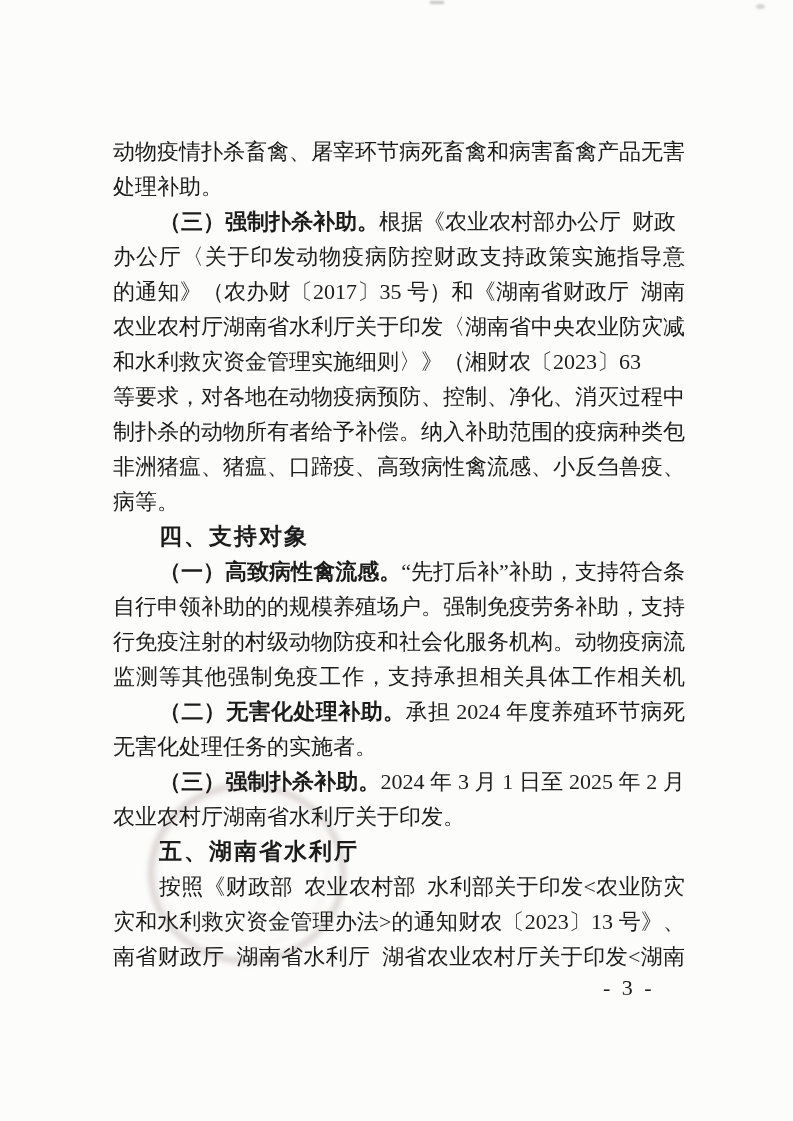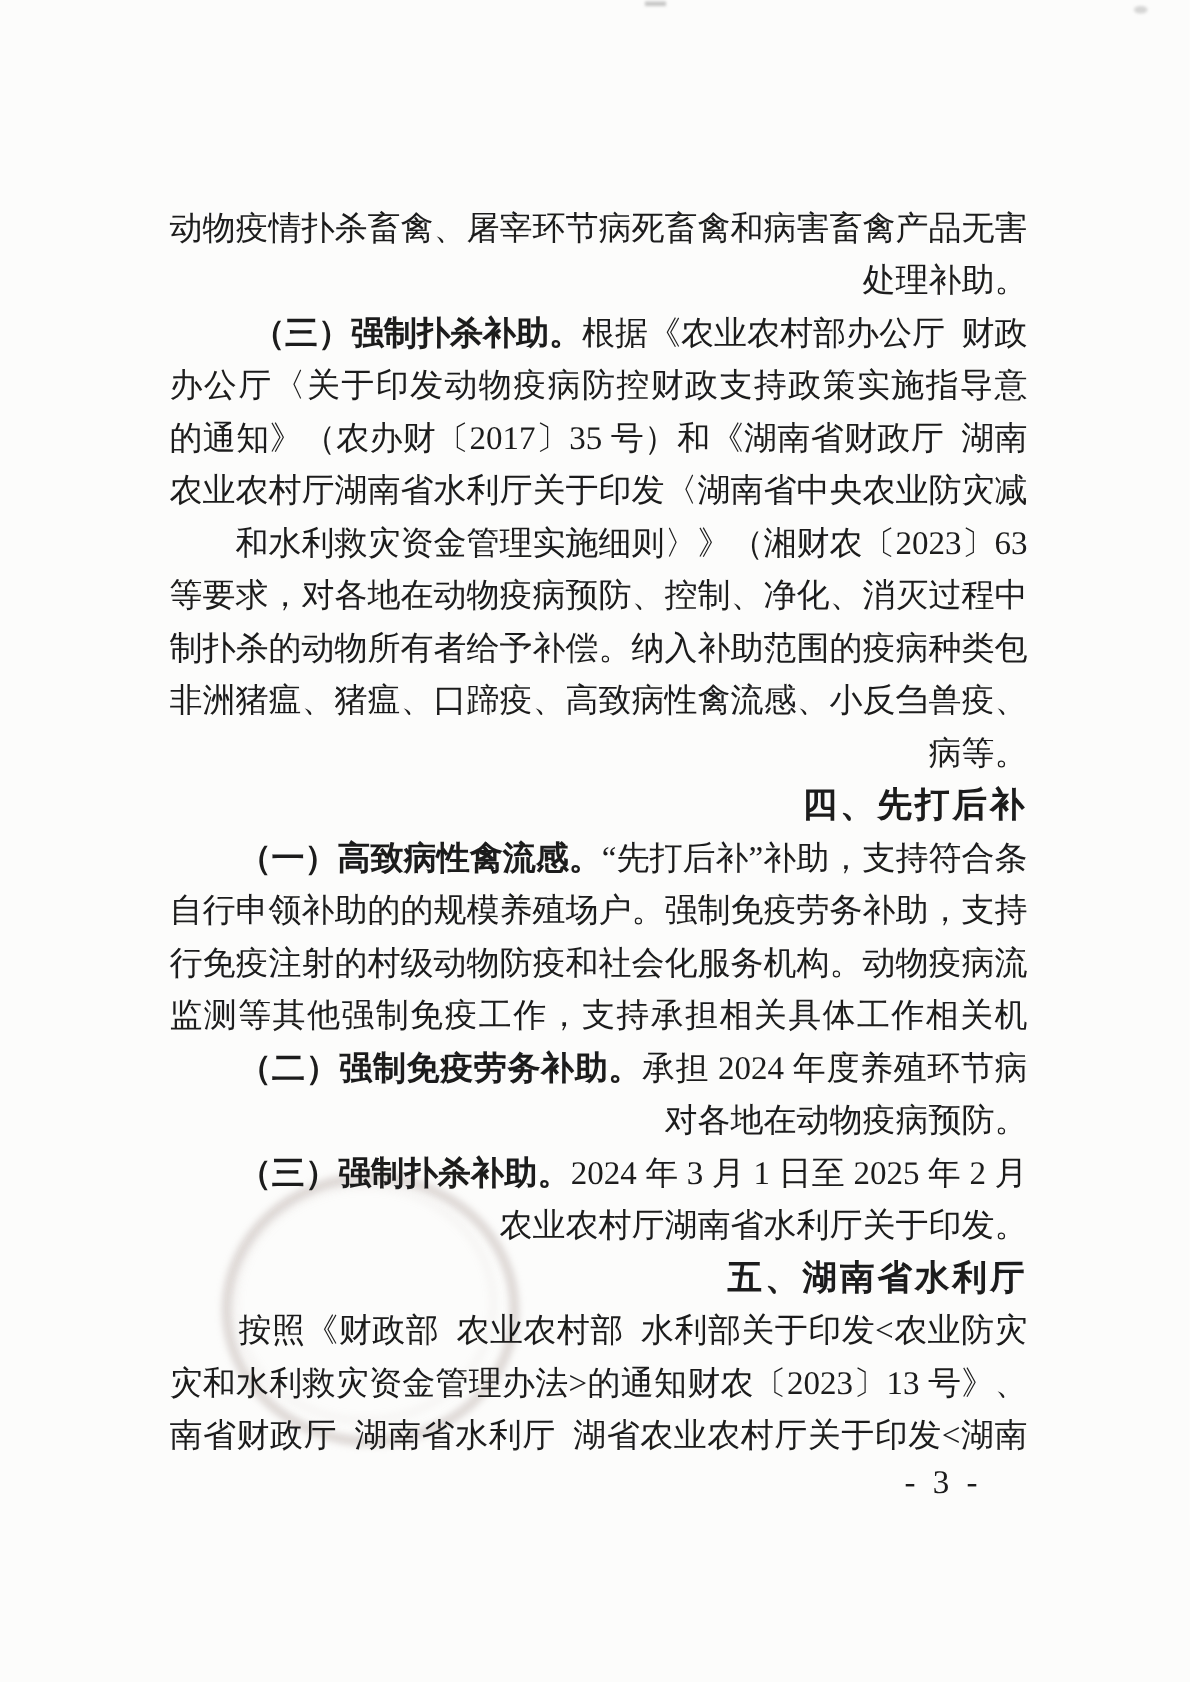--- a/index.html
+++ b/index.html
@@ -17,21 +17,21 @@
     position:absolute;
     left:113px;top:134px;width:572px;
     color:#1c1c1c;
   }
   .line{
     height:35px;
     line-height:35px;
     font-size:22px;
     white-space:pre-wrap;
     overflow:hidden;
-    text-align:right;
+    text-align:left;
   }
   .line.justify{
     text-align:justify;
     text-align-last:justify;
     text-justify:inter-character;
   }
   .line.indent{ padding-left:46px; }
   .line.justify.indent{ width:526px; }
   .seg.bold{ font-weight:bold; }
   .line.heading{
@@ -84,27 +84,27 @@
       <div class="line"><span class="seg">处理补助。</span></div>
       <div class="line indent"><span class="seg bold">（三）强制扑杀补助。</span><span class="seg">根据《农业农村部办公厅  财政部</span></div>
       <div class="line justify"><span class="seg">办公厅〈关于印发动物疫病防控财政支持政策实施指导意见〉</span></div>
       <div class="line justify"><span class="seg">的通知》（农办财〔2017〕35 号）和《湖南省财政厅  湖南省</span></div>
       <div class="line justify"><span class="seg">农业农村厅湖南省水利厅关于印发〈湖南省中央农业防灾减灾</span></div>
       <div class="line"><span class="seg">和水利救灾资金管理实施细则〉》（湘财农〔2023〕63 号）</span></div>
       <div class="line justify"><span class="seg">等要求，对各地在动物疫病预防、控制、净化、消灭过程中强</span></div>
       <div class="line justify"><span class="seg">制扑杀的动物所有者给予补偿。纳入补助范围的疫病种类包括</span></div>
       <div class="line justify"><span class="seg">非洲猪瘟、猪瘟、口蹄疫、高致病性禽流感、小反刍兽疫、布</span></div>
       <div class="line"><span class="seg">病等。</span></div>
-      <div class="line indent heading"><span class="seg bold">四、先打后补</span></div>
+      <div class="line indent heading"><span class="seg bold">四、支持对象</span></div>
       <div class="line justify indent"><span class="seg bold">（一）高致病性禽流感。</span><span class="seg">“先打后补”补助，支持符合条件、</span></div>
       <div class="line justify"><span class="seg">自行申领补助的的规模养殖场户。强制免疫劳务补助，支持进</span></div>
       <div class="line justify"><span class="seg">行免疫注射的村级动物防疫和社会化服务机构。动物疫病流调</span></div>
       <div class="line justify"><span class="seg">监测等其他强制免疫工作，支持承担相关具体工作相关机构。</span></div>
-      <div class="line justify indent"><span class="seg bold">（二）强制免疫劳务补助。</span><span class="seg">承担 2024 年度养殖环节病死猪</span></div>
-      <div class="line"><span class="seg">对各地在动物疫病预防。</span></div>
+      <div class="line justify indent"><span class="seg bold">（二）无害化处理补助。</span><span class="seg">承担 2024 年度养殖环节病死猪</span></div>
+      <div class="line"><span class="seg">无害化处理任务的实施者。</span></div>
       <div class="line justify indent"><span class="seg bold">（三）强制扑杀补助。</span><span class="seg">2024 年 3 月 1 日至 2025 年 2 月 28</span></div>
       <div class="line"><span class="seg">农业农村厅湖南省水利厅关于印发。</span></div>
       <div class="line indent heading"><span class="seg bold">五、湖南省水利厅</span></div>
       <div class="line justify indent"><span class="seg">按照《财政部  农业农村部  水利部关于印发&lt;农业防灾减</span></div>
       <div class="line justify"><span class="seg">灾和水利救灾资金管理办法&gt;的通知财农〔2023〕13 号》、《湖</span></div>
       <div class="line justify"><span class="seg">南省财政厅  湖南省水利厅  湖省农业农村厅关于印发&lt;湖南省</span></div>
     </div>
 
   <div class="page-number">- 3 -</div>
 </div>

